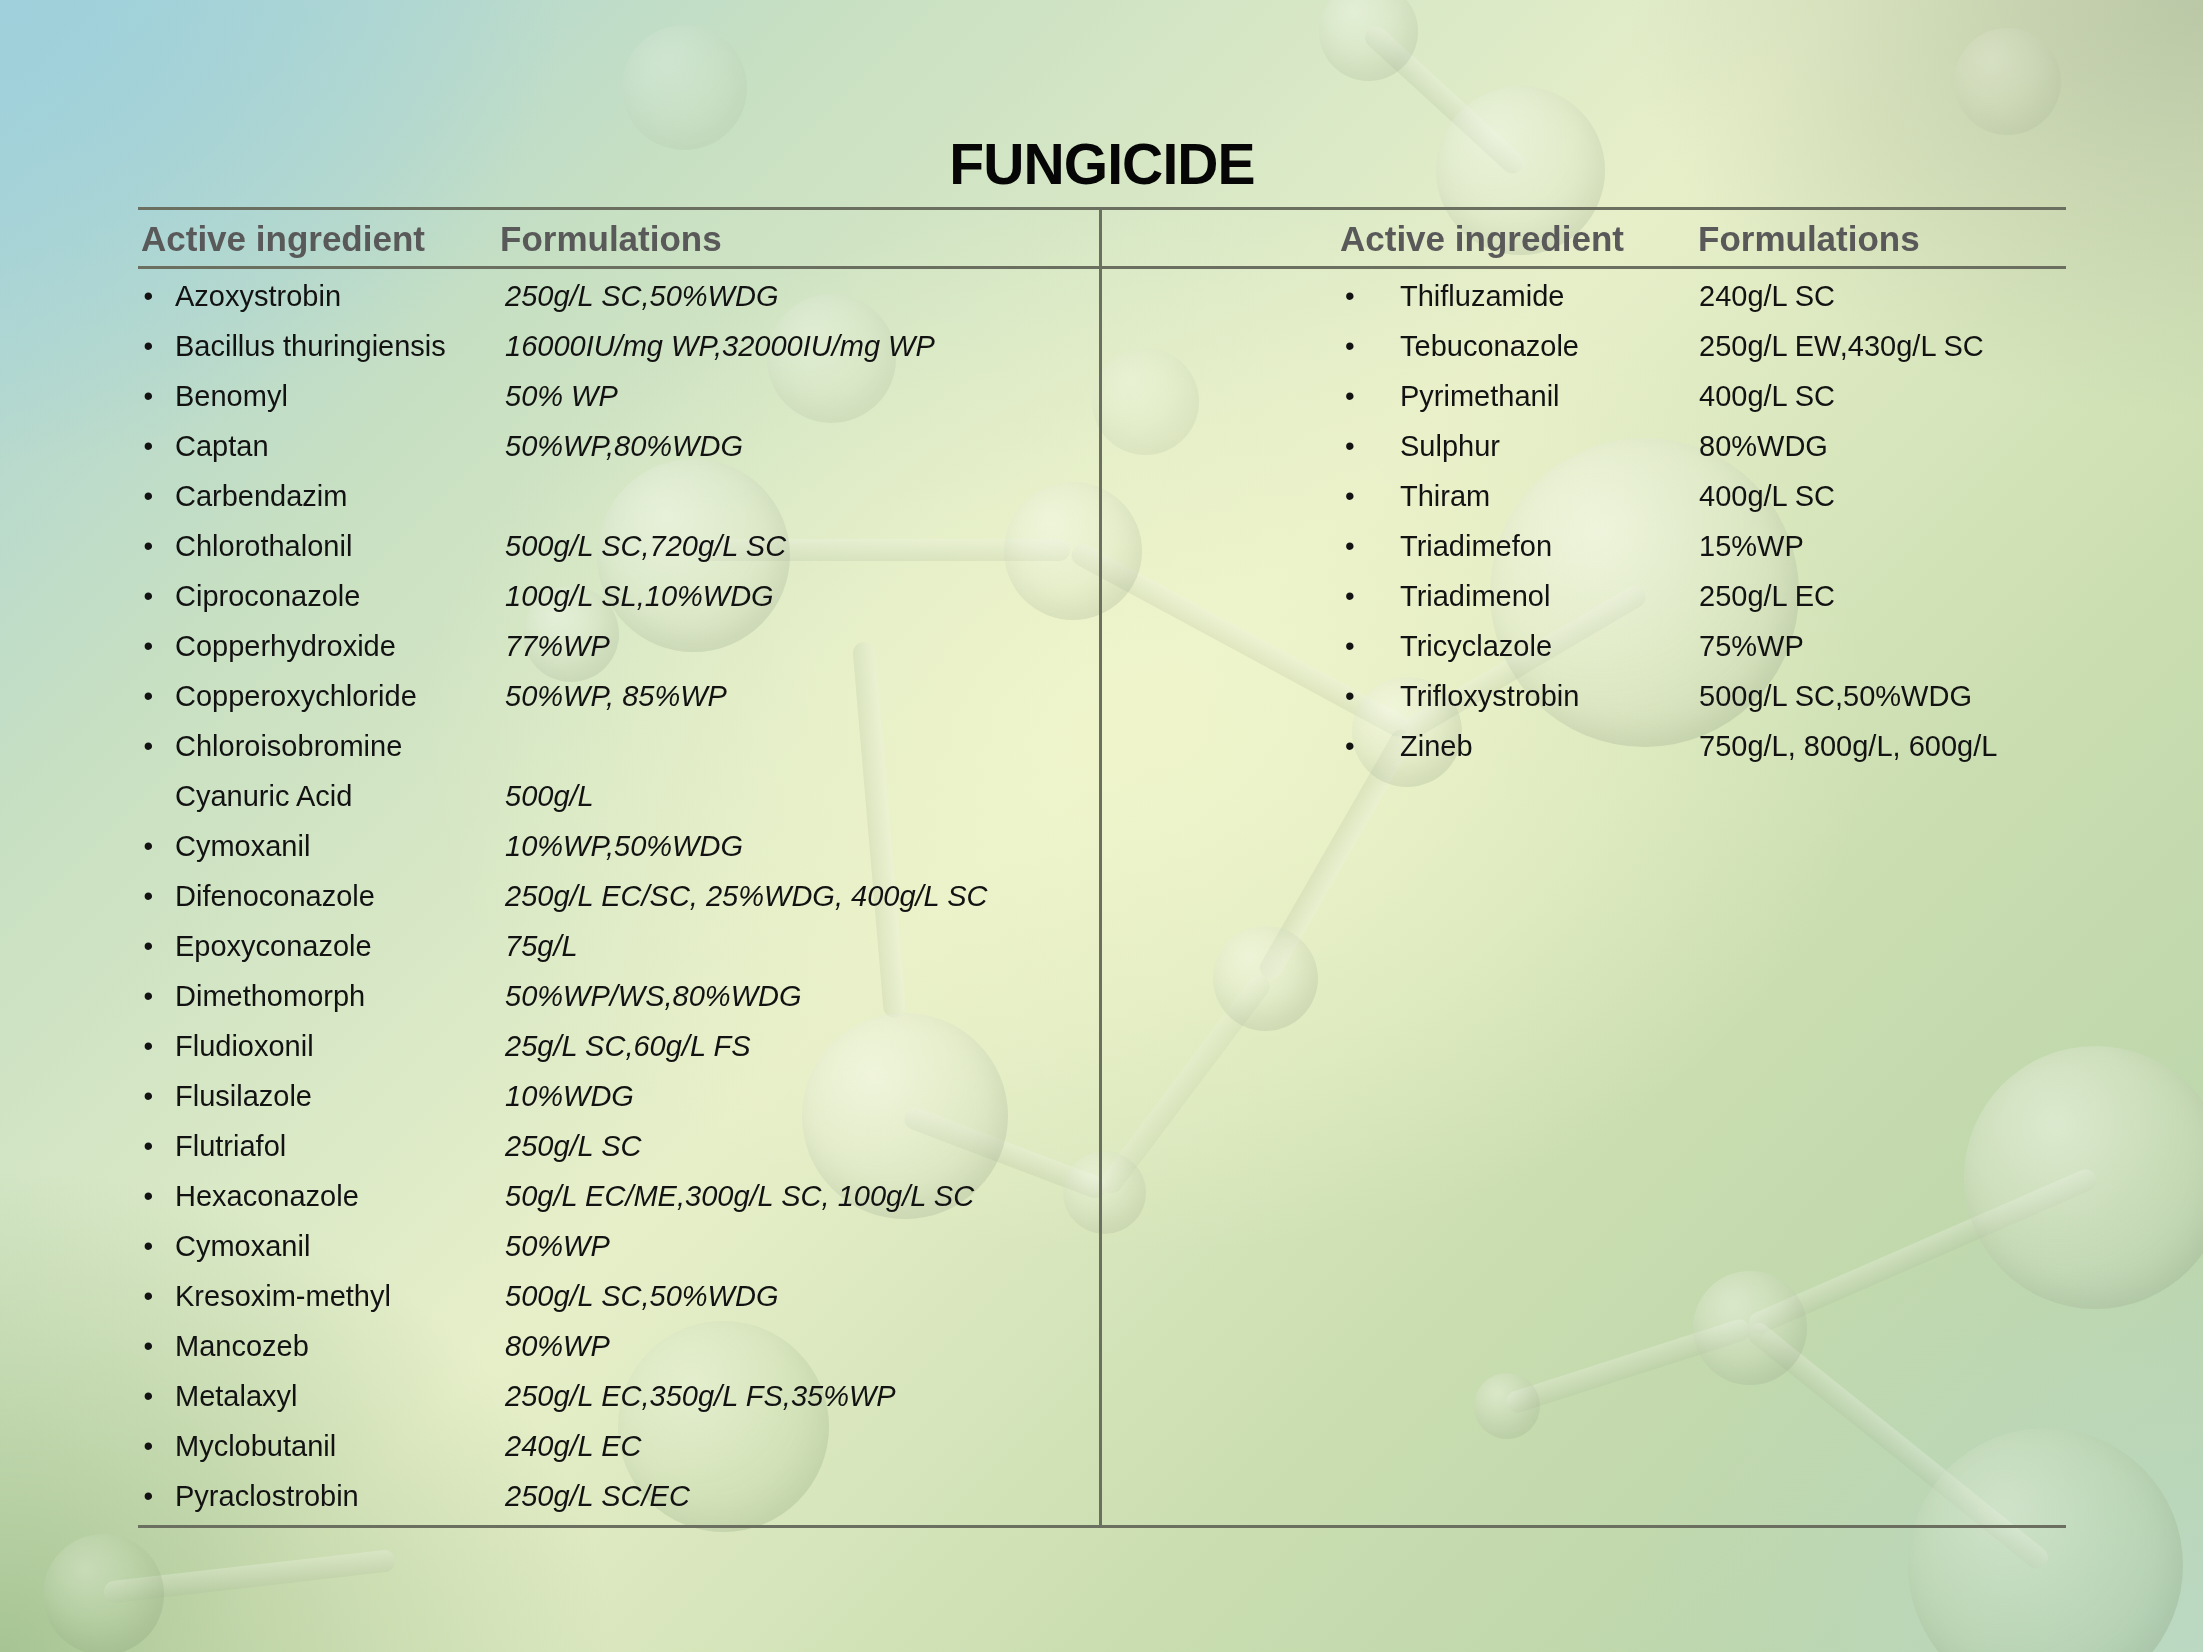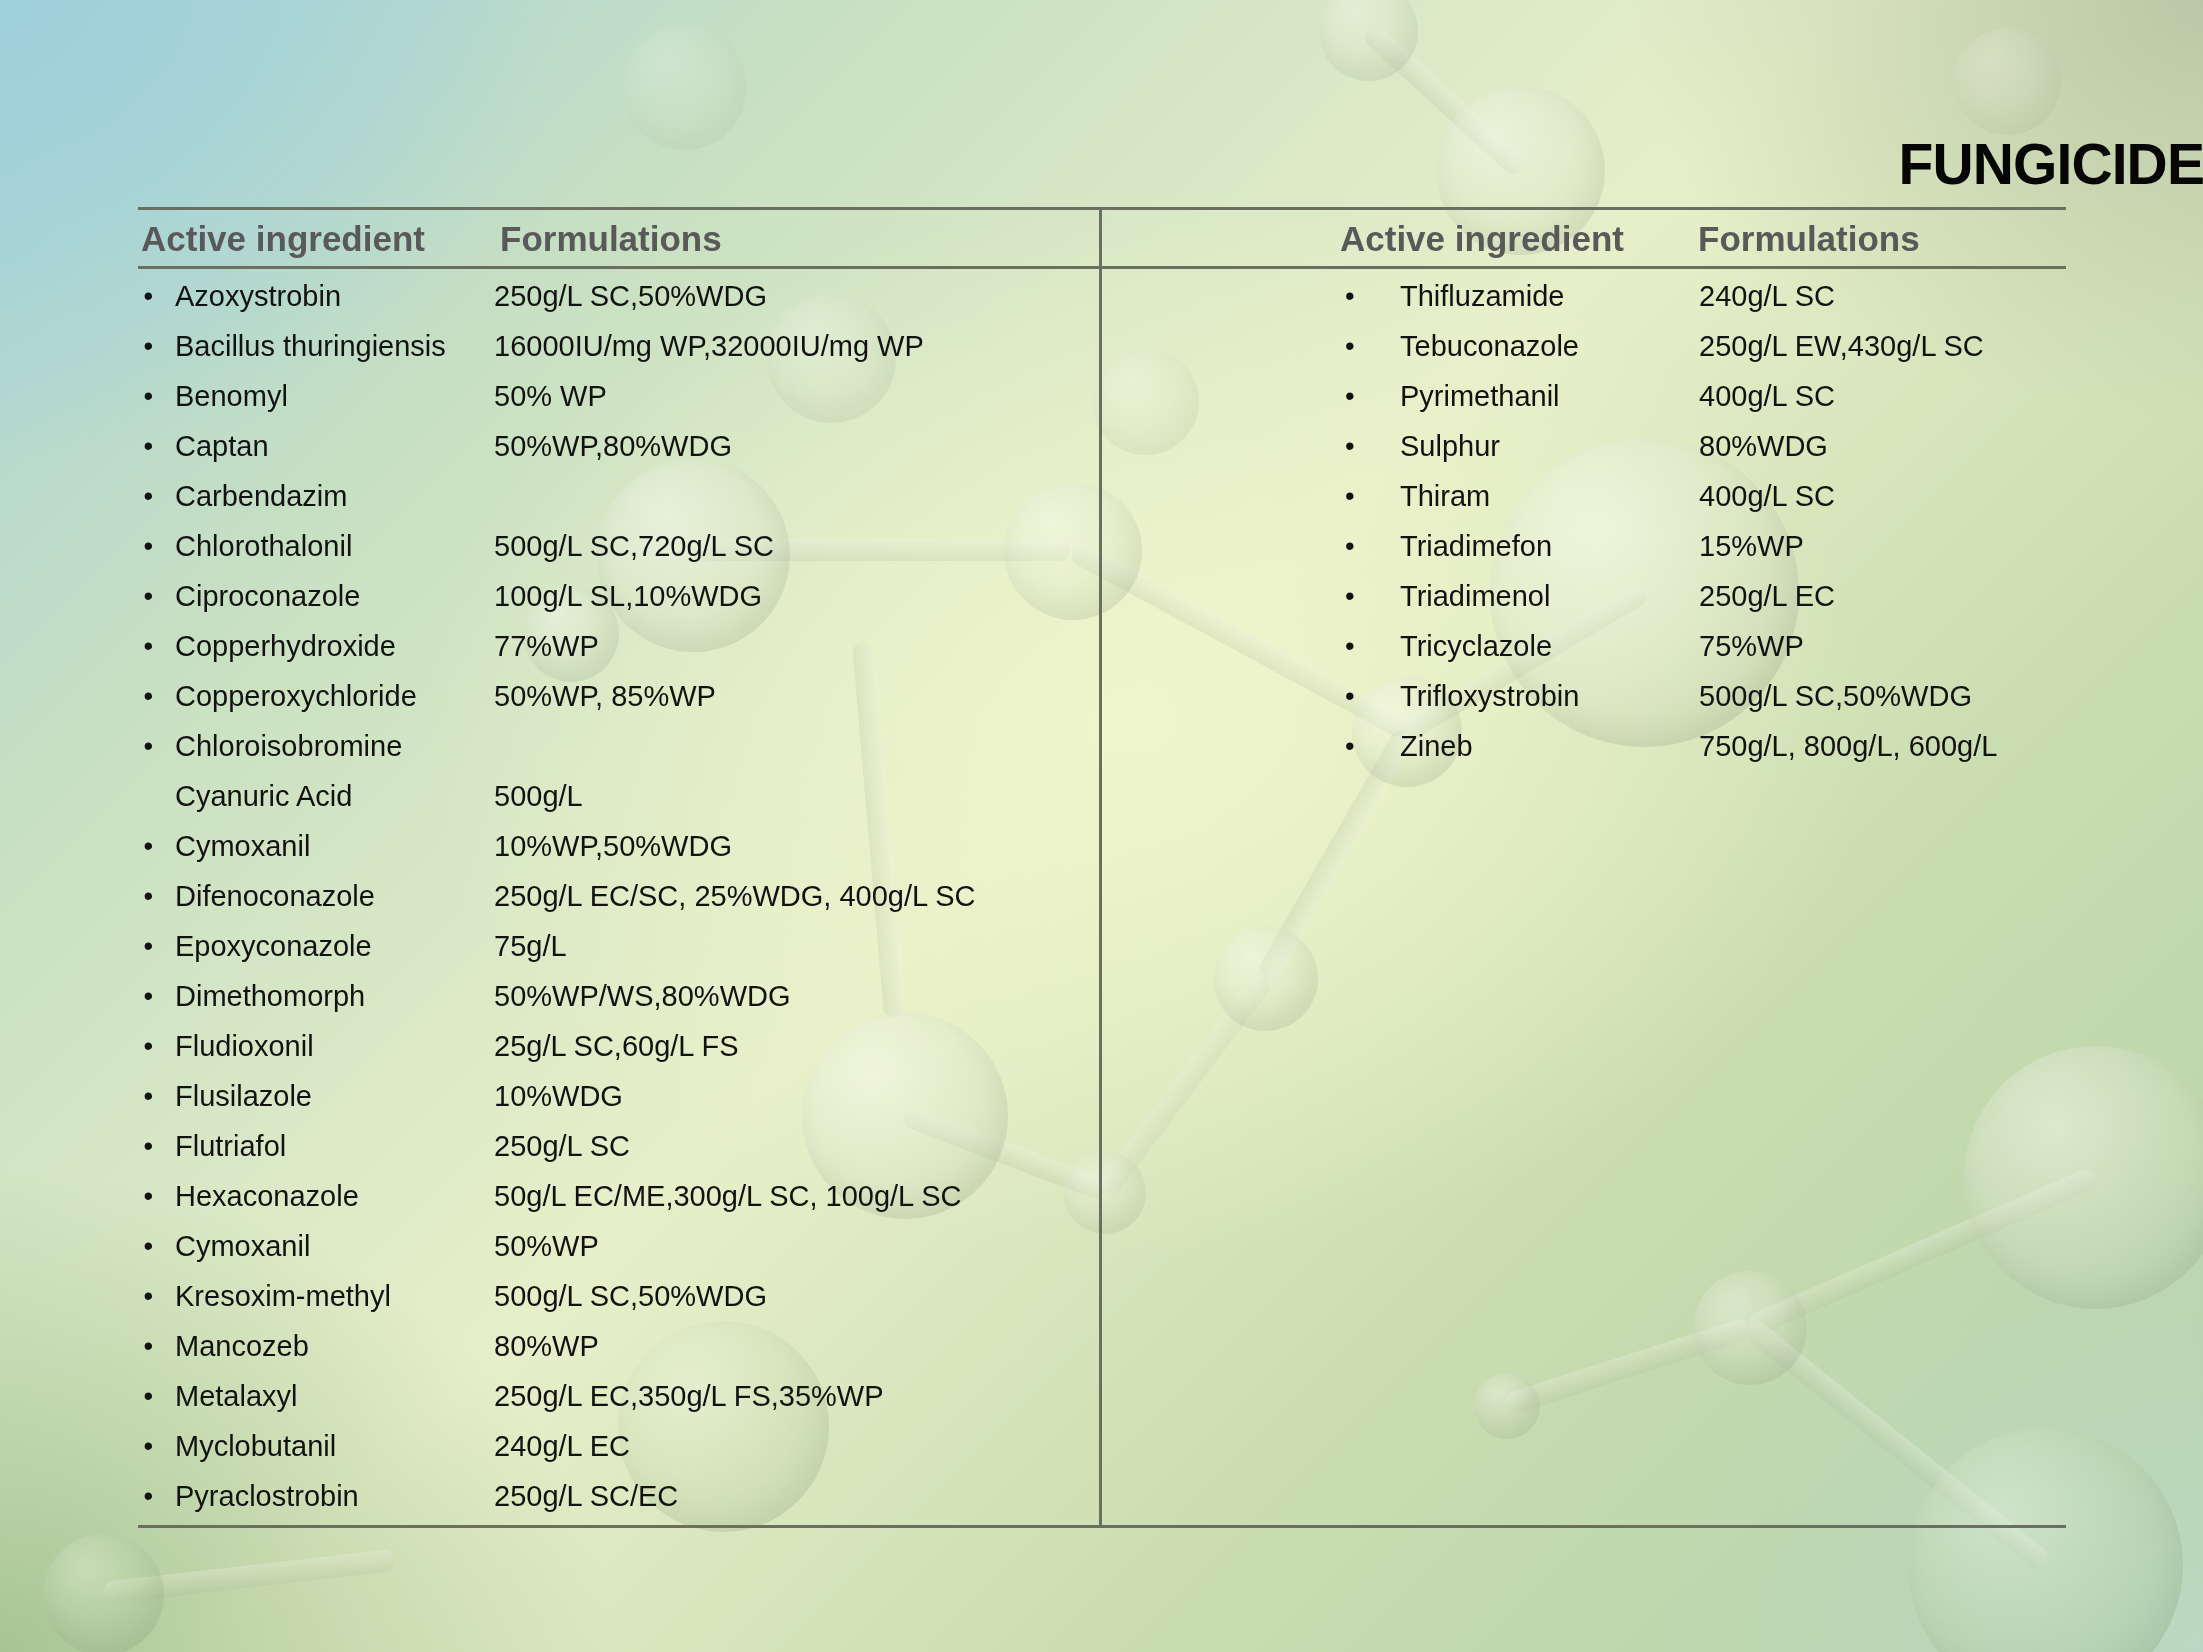--- a/index.html
+++ b/index.html
@@ -32,21 +32,21 @@
   }
   .rod{
     position:absolute;height:22px;border-radius:11px;
     background:linear-gradient(180deg, rgba(238,242,228,0.85), rgba(168,181,150,0.55));
     transform-origin:0 50%;opacity:.38;
   }
   
   .content{position:absolute;inset:0;z-index:2;}
   .title{
     position:absolute;top:131px;left:0;width:100%;
-    text-align:right;font-size:57px;font-weight:700;letter-spacing:-0.9px;
+    text-align:center;font-size:57px;font-weight:700;letter-spacing:-0.9px;
     color:var(--title-text,#060606);
   }
   .hline{position:absolute;left:138px;width:1928px;height:2.8px;background:var(--line,#6b6f60);}
   .hline.top{top:207px;}
   .hline.head{top:266px;}
   .hline.bottom{top:1525px;}
   .vline{position:absolute;left:1099px;top:207px;width:2.8px;height:1321px;background:var(--line,#6b6f60);}
   .th{
     position:absolute;top:213px;height:51px;line-height:51px;
     font-size:35px;font-weight:700;color:var(--header-text,#595959);white-space:nowrap;text-align:right;
@@ -55,21 +55,21 @@
   .th.r-ing{left:1340px;} .th.r-form{left:1698px;}
   .rows{position:absolute;top:271px;}
   .rows-left{left:138px;width:960px;}
   .rows-right{left:1099px;width:967px;}
   .row{position:relative;height:50px;}
   .row span{
     position:absolute;top:0;height:50px;line-height:50px;
     font-size:29px;color:var(--body-text,#121212);white-space:nowrap;
   }
   .bullet{font-size:27.5px !important;}
-  .rows-left  .bullet{left:5.5px;}   .rows-left  .name{left:37px;}  .rows-left  .form{left:356px;}
+  .rows-left  .bullet{left:5.5px;}   .rows-left  .name{left:37px;}  .rows-left  .form{left:367px;font-style:italic;}
   .rows-right .bullet{left:246px;} .rows-right .name{left:275px;margin-left:26px;} .rows-right .form{left:600px;}
 </style>
 </head>
 <body>
 
 <div class="slide" style="--line: #6b6f60; --header-text: #595959; --body-text: #121212; --title-text: #060606;">
 
   <div class="bg">
     <div class="rod" style="left:693px;top:539px;width:377px;transform:rotate(0deg);"></div>
     <div class="rod" style="left:1073px;top:539px;width:380px;transform:rotate(28.4deg);"></div>

